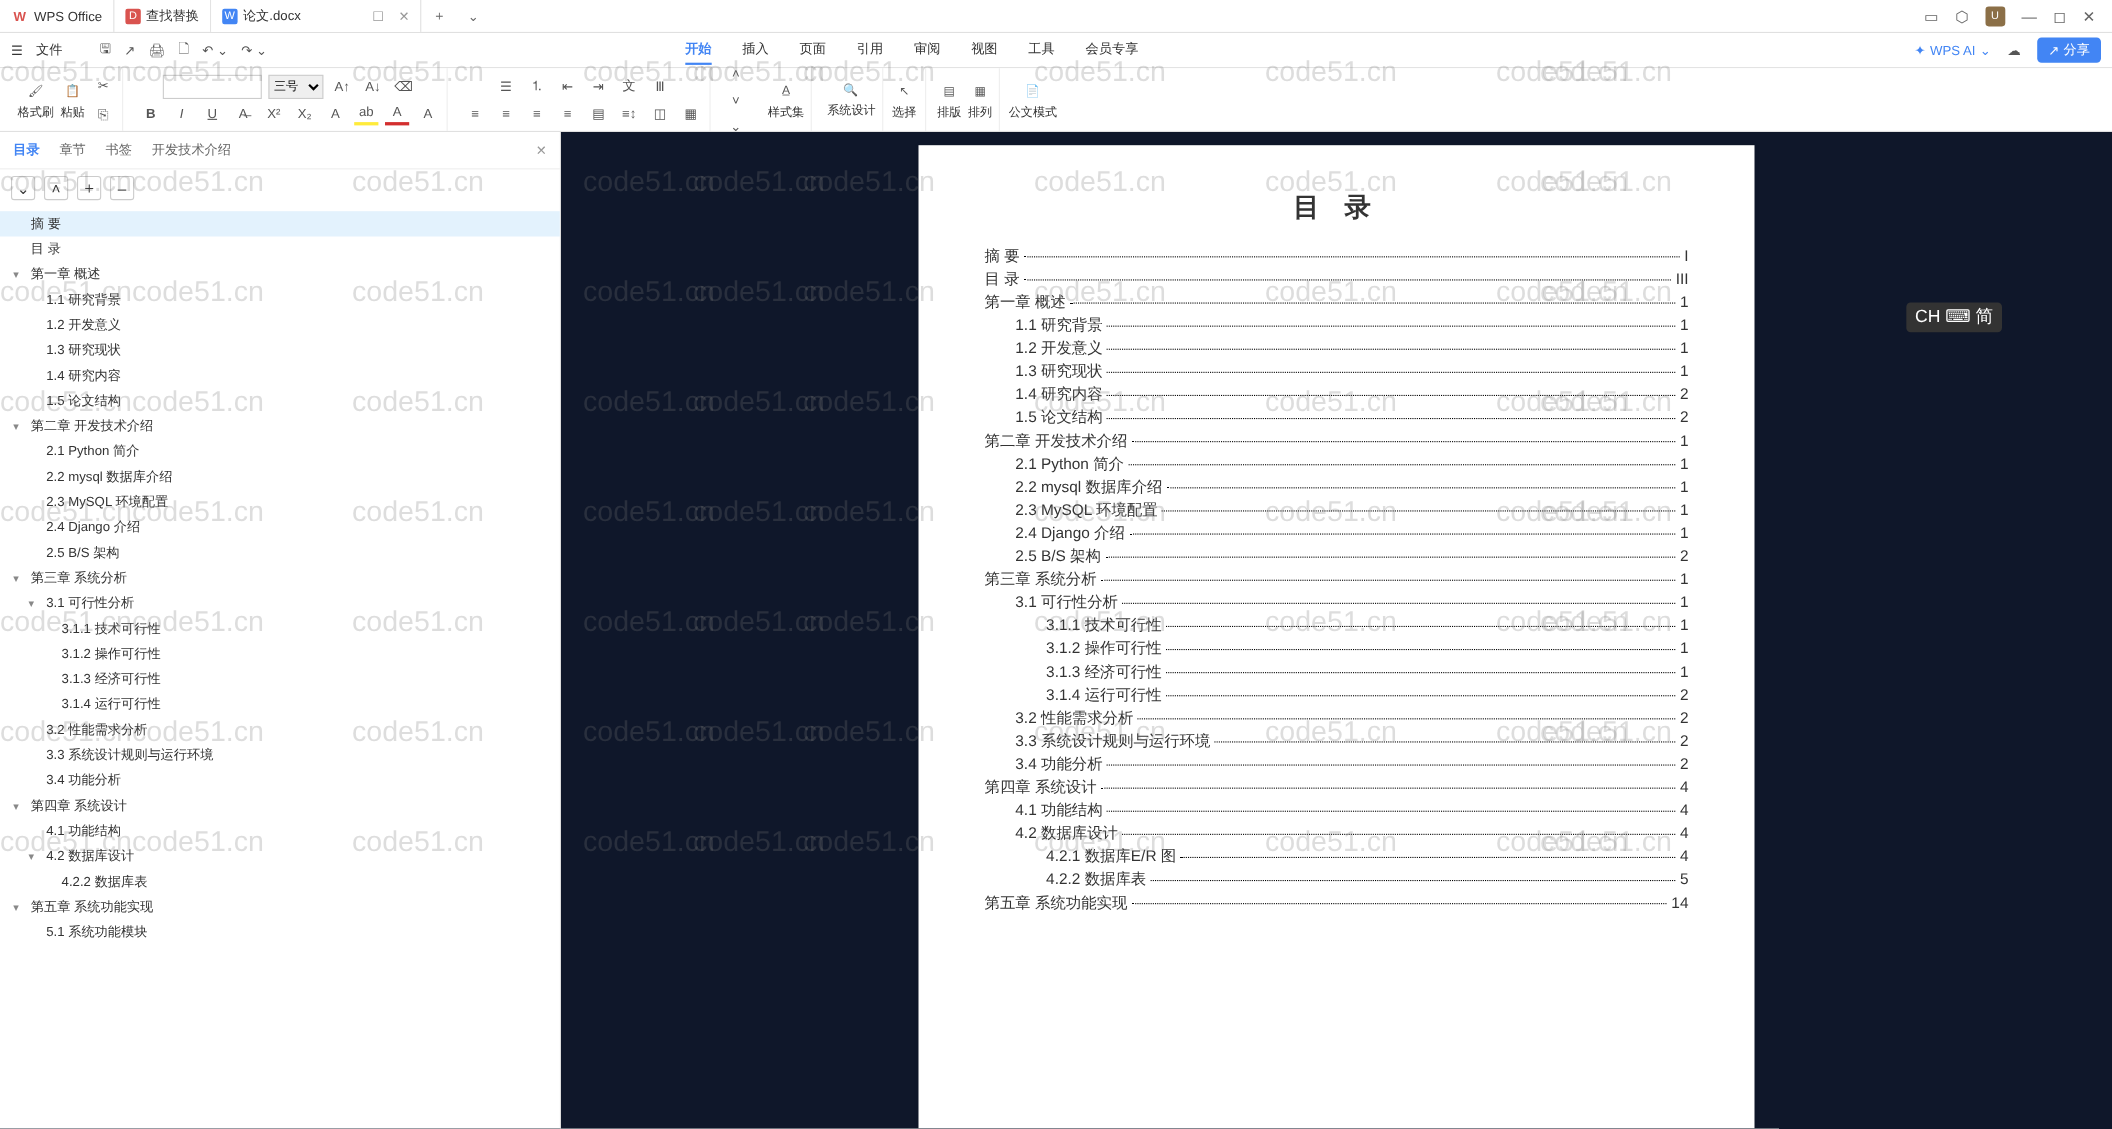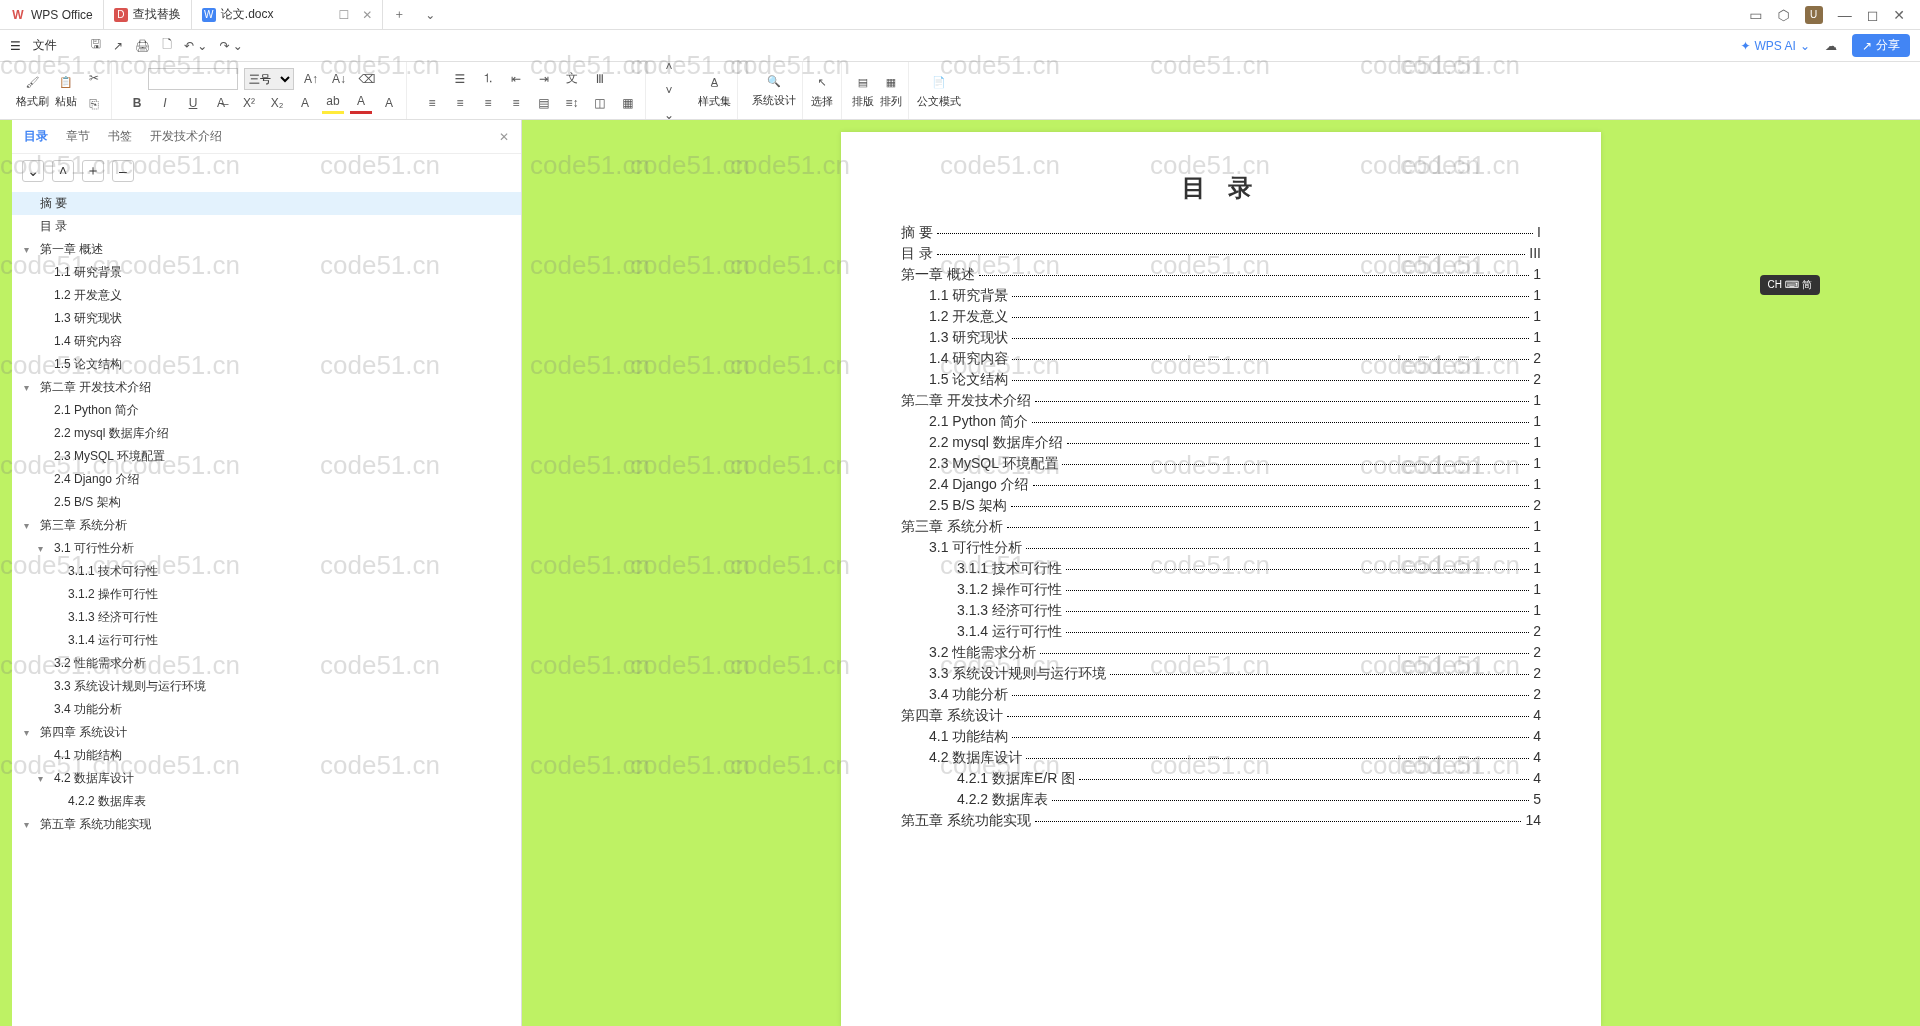--- a/index.html
+++ b/index.html
@@ -40,21 +40,21 @@
 .ribbon-icon { width: 20px; height: 20px; display: inline-flex; align-items: center; justify-content: center; color: #555; }
 .ribbon-row { display: flex; gap: 6px; align-items: center; }
 .font-select { width: 90px; height: 22px; border: 1px solid #ccc; font-size: 11px; }
 .size-select { width: 50px; height: 22px; border: 1px solid #ccc; font-size: 11px; }
 .fmt-btn { width: 22px; height: 22px; display: inline-flex; align-items: center; justify-content: center; cursor: pointer; color: #555; }
 .style-gallery { display: flex; gap: 2px; align-items: center; }
 .style-item { min-width: 70px; height: 40px; border: 1px solid #ddd; display: flex; align-items: center; justify-content: center; cursor: pointer; font-size: 12px; }
 .style-item.selected { border: 2px solid #4285f4; }
 
 
-.main-area { display: flex; height: calc(100% - 120px); background: #bef264; padding-left: 12px; }
+.main-area { display: flex; height: calc(100% - 120px); background: #0f172a; }
 
 
 .sidebar { width: 510px; background: #fff; border-right: 1px solid #ddd; display: flex; flex-direction: column; }
 .sidebar-tabs { display: flex; gap: 18px; padding: 8px 12px; border-bottom: 1px solid #eee; align-items: center; }
 .sidebar-tab { cursor: pointer; color: #666; }
 .sidebar-tab.active { color: #4285f4; font-weight: bold; }
 .sidebar-close { margin-left: auto; cursor: pointer; color: #999; }
 .sidebar-controls { display: flex; gap: 8px; padding: 6px 10px; }
 .sb-ctrl { width: 22px; height: 22px; border: 1px solid #ccc; display: flex; align-items: center; justify-content: center; cursor: pointer; border-radius: 3px; font-size: 14px; }
 .outline-list { flex: 1; overflow-y: auto; padding: 4px 0; }
@@ -74,21 +74,21 @@
 .toc-label { white-space: nowrap; }
 .toc-dots { flex: 1; border-bottom: 1px dotted #000; margin: 0 4px; transform: translateY(-3px); }
 .toc-page { white-space: nowrap; }
 .toc-l0 { padding-left: 0; }
 .toc-l1 { padding-left: 28px; }
 .toc-l2 { padding-left: 56px; }
 
 
 .watermark { position: absolute; color: rgba(120,120,120,0.25); font-size: 26px; pointer-events: none; font-weight: 300; }
 .watermark-red { position: absolute; color: #d9534f; font-size: 32px; font-weight: bold; pointer-events: none; top: 410px; left: 530px; z-index: 10; }
-.ime-indicator { position: absolute; right: 100px; top: 155px; background: #333; color: #fff; padding: 3px 8px; border-radius: 4px; font-size: 10px; }
+.ime-indicator { position: absolute; right: 100px; top: 155px; background: #333; color: #fff; padding: 3px 8px; border-radius: 4px; font-size: 16px; }
 </style>
 </head>
 <body>
 
 <div class="title-bar">
   <div class="tabs">
     <div class="tab">
       <span class="tab-icon wps-icon">W</span>
       <span>WPS Office</span>
     </div>
@@ -120,20 +120,30 @@
     <span class="hamburger">☰</span>
     <span class="file-menu">文件</span>
     <span style="width:10px"></span>
     <span class="qat-btn">🖫</span>
     <span class="qat-btn">↗</span>
     <span class="qat-btn">🖨</span>
     <span class="qat-btn">🗋</span>
     <span class="qat-btn">↶ ⌄</span>
     <span class="qat-btn">↷ ⌄</span>
   </div>
+  <div class="menu-center" id="menu-items">
+      <span class="menu-item active">开始</span>
+      <span class="menu-item">插入</span>
+      <span class="menu-item">页面</span>
+      <span class="menu-item">引用</span>
+      <span class="menu-item">审阅</span>
+      <span class="menu-item">视图</span>
+      <span class="menu-item">工具</span>
+      <span class="menu-item">会员专享</span>
+    </div>
   <div class="menu-right">
     <span class="wps-ai">
       <span style="color:#4285f4">✦</span>
       <span>WPS AI</span>
       <span>⌄</span>
     </span>
     <span class="qat-btn">☁</span>
     <span class="share-btn">
       <span>↗</span>
       <span>分享</span>
@@ -365,20 +375,24 @@
           <span class="outline-toggle">▾</span>
           <span class="outline-text">4.2 数据库设计</span>
         </div>
         <div class="outline-item lvl-2">
           <span class="outline-toggle"></span>
           <span class="outline-text">4.2.2 数据库表</span>
         </div>
         <div class="outline-item lvl-0">
           <span class="outline-toggle">▾</span>
           <span class="outline-text">第五章 系统功能实现</span>
+        </div>
+        <div class="outline-item lvl-1">
+          <span class="outline-toggle"></span>
+          <span class="outline-text">5.1 系统功能模块</span>
         </div>
       </div>
   </div>
 
   <div class="doc-wrap">
     <div class="page">
       <div class="toc-title">目 录</div>
       <div id="toc-body">
           <div class="toc-line toc-l0">
             <span class="toc-label">摘    要</span>

